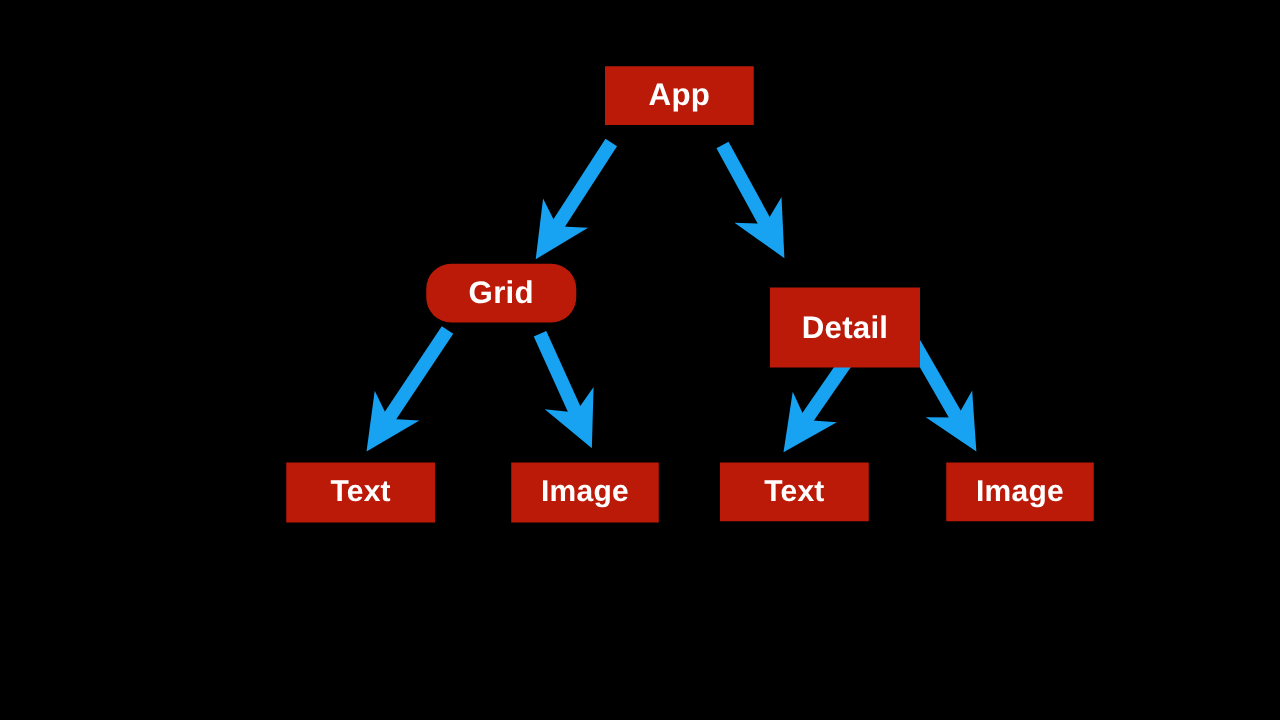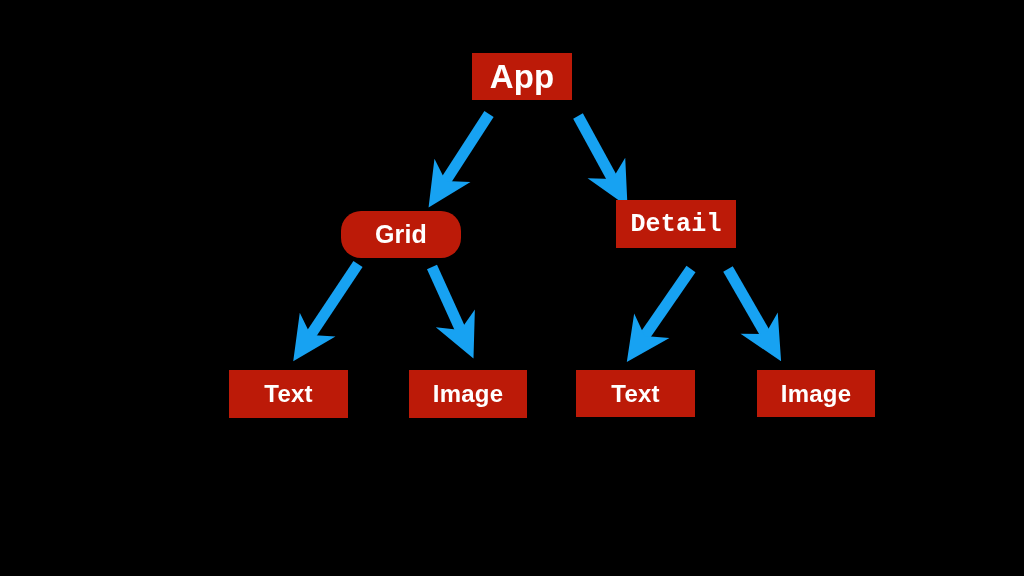--- a/index.html
+++ b/index.html
@@ -34,23 +34,23 @@
     letter-spacing: 0.2px;
     box-sizing: border-box;
     line-height: 1;
     z-index: 2;
   }
   .node-label {
     display: block;
     white-space: nowrap;
   }
   
-  #node-app     { left: 472px; top: 53px;  width: 100px; height: 47px; font-size: 33px; }
+  #node-app     { left: 484px; top: 53px;  width: 119px; height: 47px; font-size: 25px; }
   #node-grid    { left: 341px; top: 211px; width: 120px; height: 47px; font-size: 25px; border-radius: 20px; }
-  #node-detail  { left: 616px; top: 200px; width: 120px; height: 48px; font-size: 25px; font-family: Liberation Mono, monospace; }
+  #node-detail  { left: 616px; top: 230px; width: 120px; height: 64px; font-size: 25px; }
   #node-grid-text   { left: 229px; top: 370px; width: 119px; height: 48px; font-size: 24px; }
   #node-grid-image  { left: 409px; top: 370px; width: 118px; height: 48px; font-size: 24px; }
   #node-detail-text { left: 576px; top: 370px; width: 119px; height: 47px; font-size: 24px; }
   #node-detail-image{ left: 757px; top: 370px; width: 118px; height: 47px; font-size: 24px; }
 </style>
 </head>
 <body>
 
 <div id="canvas">
 

